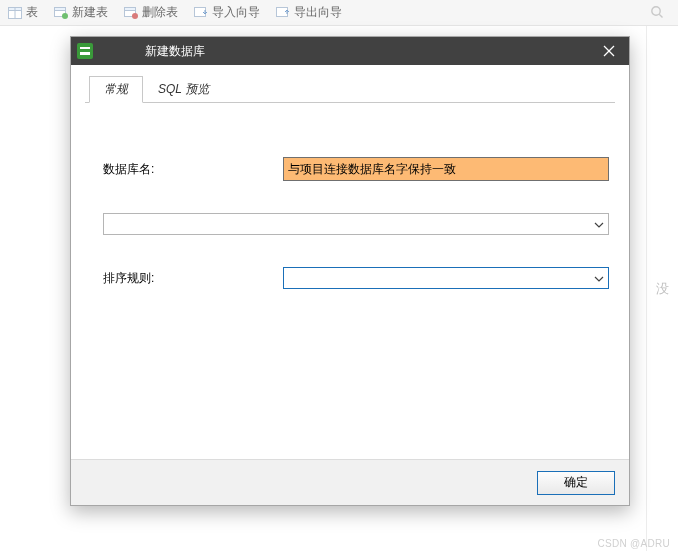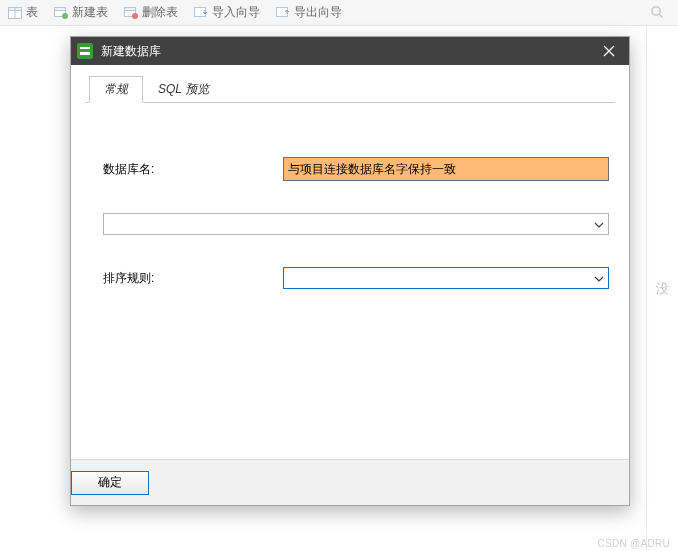--- a/index.html
+++ b/index.html
@@ -64,20 +64,21 @@
       flex-direction:column;
     }
     .titlebar {
       height: 28px;
       background: #414141;
       color: #fff;
       display: flex;
       align-items: center;
       padding-left: 6px;
       position: relative;
+      gap: 44px;
     }
     .titlebar .app-ic {
       width: 16px; height: 16px;
       background: #3a9a3a;
       border-radius: 2px;
       display:flex; align-items:center; justify-content:center;
       margin-right: 8px;
     }
     .titlebar .app-ic::before,
     .titlebar .app-ic::after {
@@ -172,20 +173,21 @@
       transform:translateY(-50%);
       color:#424242;
     }
     .footer {
       position:absolute;
       left:0; right:0; bottom:0;
       height:46px;
       background:#f1f1f1;
       border-top:1px solid #dcdcdc;
       display:flex;
+      justify-content:flex-end;
       align-items:center;
       padding-right:14px;
       gap:10px;
     }
     .btn {
       min-width: 78px;
       height: 24px;
       border:1px solid #b8b8b8;
       background: linear-gradient(#fdfdfd,#e9e9e9);
       cursor:pointer;

